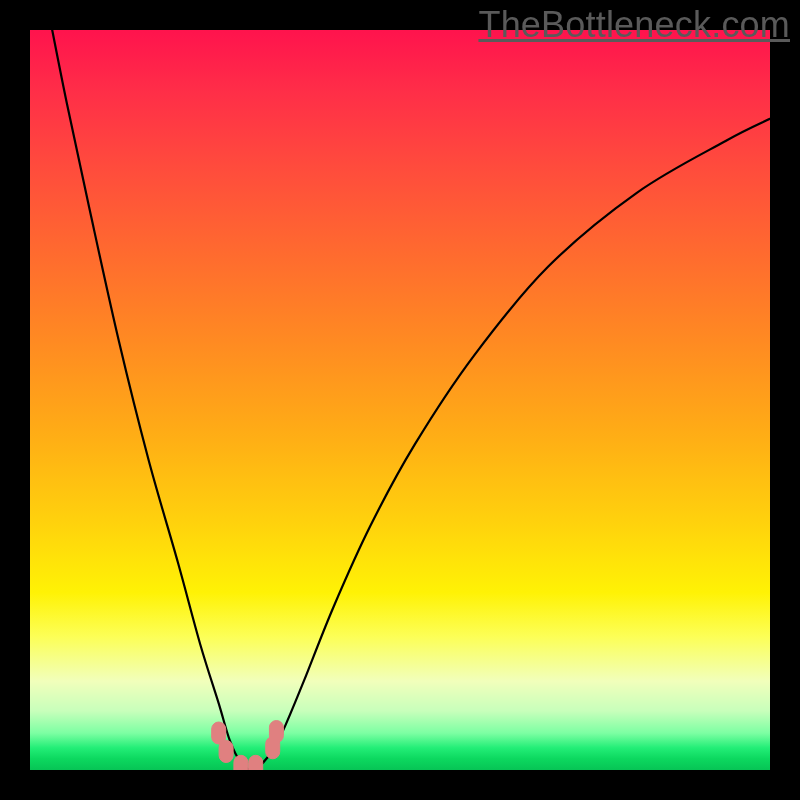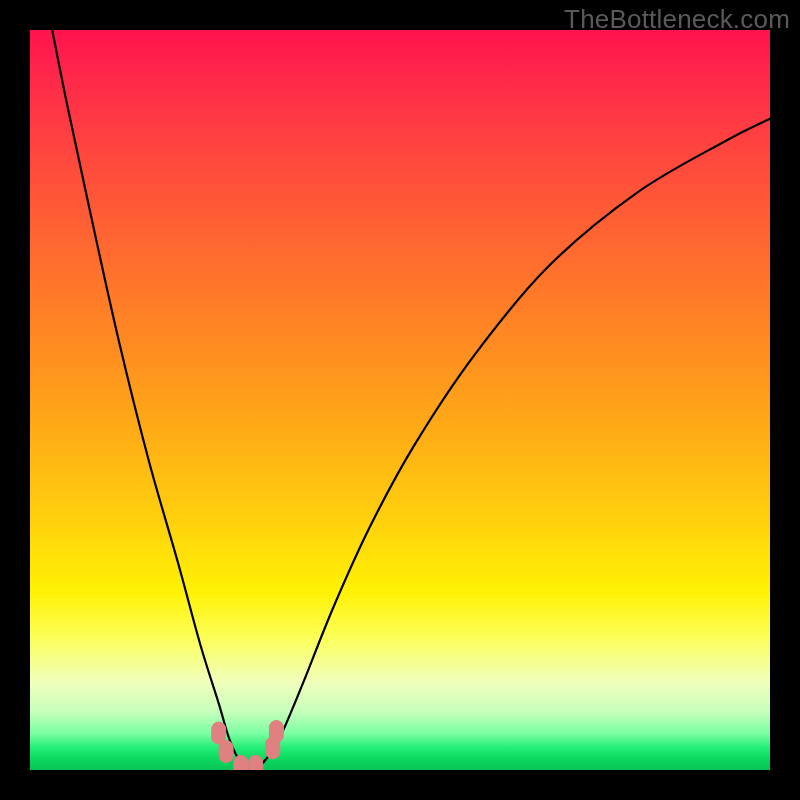--- a/index.html
+++ b/index.html
@@ -15,24 +15,25 @@
     position: relative;
     width: 800px;
     height: 800px;
     background: #000;
   }
   .watermark {
     position: absolute;
     top: 4px;
     right: 10px;
     color: #5a5a5a;
-    font-size: 26px;
+    font-size: 36px;
     font-weight: 400;
     letter-spacing: 0.2px;
     z-index: 5;
+    text-decoration: underline;
   }
   .plot-area {
     position: absolute;
     left: 30px;
     top: 30px;
     width: 740px;
     height: 740px;
     
     background: linear-gradient(to bottom,
       #ff134d 0%,

